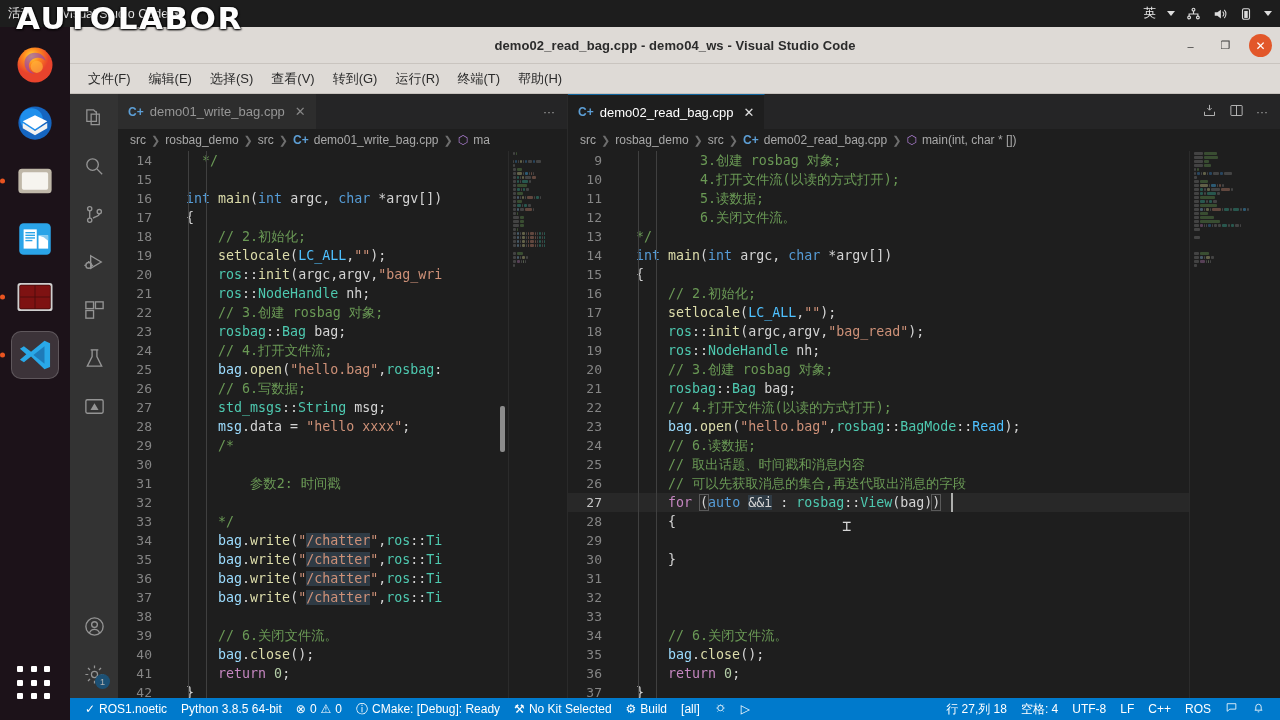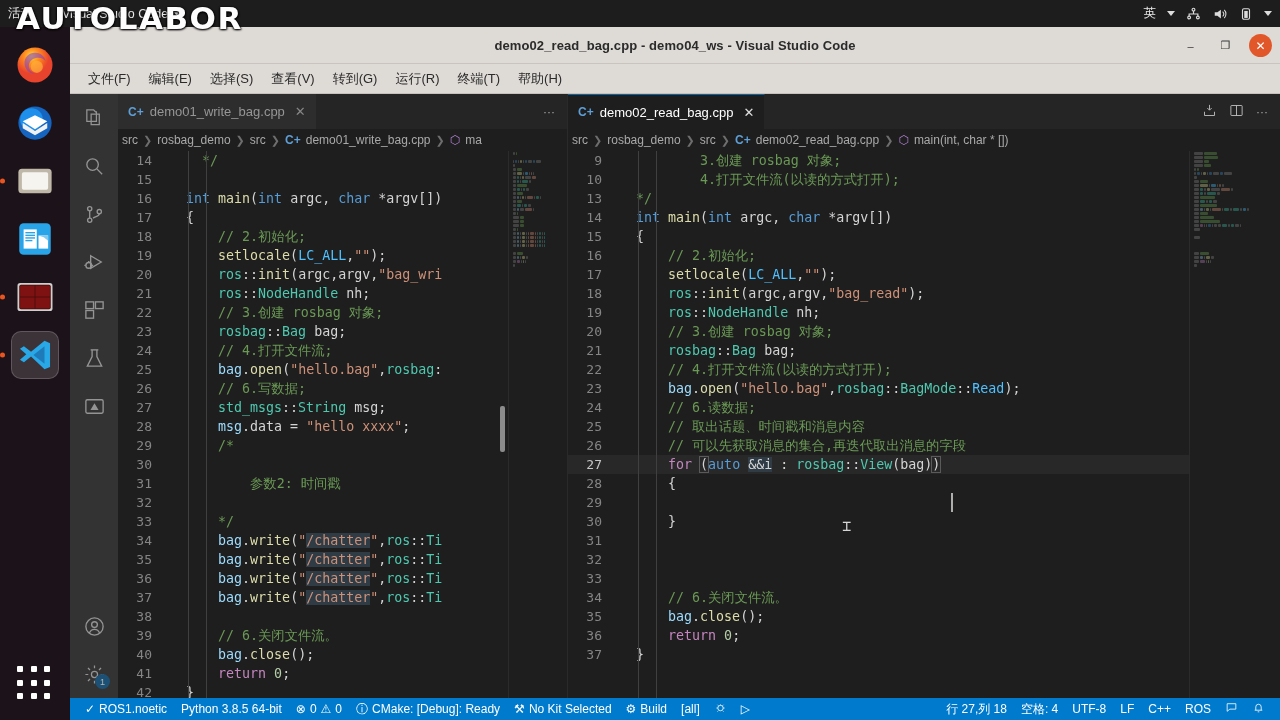--- a/index.html
+++ b/index.html
@@ -105,21 +105,21 @@
     background: #2d2d2d; color: #969696; font-size: 13px; max-width: 260px;
     border-right: 1px solid #252526;
   }
   .tab.active { background: #1e1e1e; color: #ffffff; border-top: 1px solid #0e639c; }
   .tab .x { opacity: .85; font-size: 13px; margin-left: 4px; }
   .cpp-ico { color: #5d9fd6; font-size: 12px; font-weight: bold; }
   .tabs-actions { margin-left: auto; display: flex; align-items: center; gap: 12px; padding: 0 12px; color: #aaa; }
 
   .breadcrumbs {
     height: 22px; background: #1e1e1e; color: #a9a9a9; font-size: 12px;
-    display: flex; align-items: center; gap: 5px; padding: 0 4px; flex: 0 0 22px;
+    display: flex; align-items: center; gap: 5px; padding: 0 12px; flex: 0 0 22px;
     white-space: nowrap; overflow: hidden;
   }
   .bc-sep { color: #6e6e6e; font-size: 11px; }
   .bc-sym { color: #b180d7; }
 
   .codearea { flex: 1 1 auto; position: relative; overflow: hidden; background: #1e1e1e; }
   .codelines { position: absolute; left: 0; top: 0; right: 0; }
   .ln {
     display: flex; height: 19px; line-height: 19px;
     font-family: "DejaVu Sans Mono", "Liberation Mono", monospace; font-size: 13.3px;
@@ -662,20 +662,22 @@
           <span class="cpp-ico">C+</span>
           <span>demo02_read_bag.cpp</span>
           <span class="bc-sep">❯</span>
           <span class="bc-sym">⬡</span>
           <span>main(int, char * [])</span>
         </div>
         <div class="codearea" id="code-right">
           <div class="codelines" id="lines-right">
               <div class="ln"><span class="lnum">9</span><span class="code"><span class="c-pln">          </span><span class="c-cmt">3.创建 rosbag 对象;</span></span></div>
               <div class="ln"><span class="lnum">10</span><span class="code"><span class="c-pln">          </span><span class="c-cmt">4.打开文件流(以读的方式打开);</span></span></div>
+              <div class="ln"><span class="lnum">11</span><span class="code"><span class="c-pln">          </span><span class="c-cmt">5.读数据;</span></span></div>
+              <div class="ln"><span class="lnum">12</span><span class="code"><span class="c-pln">          </span><span class="c-cmt">6.关闭文件流。</span></span></div>
               <div class="ln"><span class="lnum">13</span><span class="code"><span class="c-pln">  </span><span class="c-cmt">*/</span></span></div>
               <div class="ln"><span class="lnum">14</span><span class="code"><span class="c-pln">  </span><span class="c-kw">int</span><span class="c-pln"> </span><span class="c-fn">main</span><span class="c-pln">(</span><span class="c-kw">int</span><span class="c-pln"> argc, </span><span class="c-kw">char</span><span class="c-pln"> *argv[])</span></span></div>
               <div class="ln"><span class="lnum">15</span><span class="code"><span class="c-pln">  {</span></span></div>
               <div class="ln"><span class="lnum">16</span><span class="code"><span class="c-pln">      </span><span class="c-cmt">// 2.初始化;</span></span></div>
               <div class="ln"><span class="lnum">17</span><span class="code"><span class="c-pln">      </span><span class="c-fn">setlocale</span><span class="c-pln">(</span><span class="c-cst">LC_ALL</span><span class="c-pln">,</span><span class="c-str">""</span><span class="c-pln">);</span></span></div>
               <div class="ln"><span class="lnum">18</span><span class="code"><span class="c-pln">      </span><span class="c-typ">ros</span><span class="c-pln">::</span><span class="c-fn">init</span><span class="c-pln">(argc,argv,</span><span class="c-str">"bag_read"</span><span class="c-pln">);</span></span></div>
               <div class="ln"><span class="lnum">19</span><span class="code"><span class="c-pln">      </span><span class="c-typ">ros</span><span class="c-pln">::</span><span class="c-typ">NodeHandle</span><span class="c-pln"> nh;</span></span></div>
               <div class="ln"><span class="lnum">20</span><span class="code"><span class="c-pln">      </span><span class="c-cmt">// 3.创建 rosbag 对象;</span></span></div>
               <div class="ln"><span class="lnum">21</span><span class="code"><span class="c-pln">      </span><span class="c-typ">rosbag</span><span class="c-pln">::</span><span class="c-typ">Bag</span><span class="c-pln"> bag;</span></span></div>
               <div class="ln"><span class="lnum">22</span><span class="code"><span class="c-pln">      </span><span class="c-cmt">// 4.打开文件流(以读的方式打开);</span></span></div>

